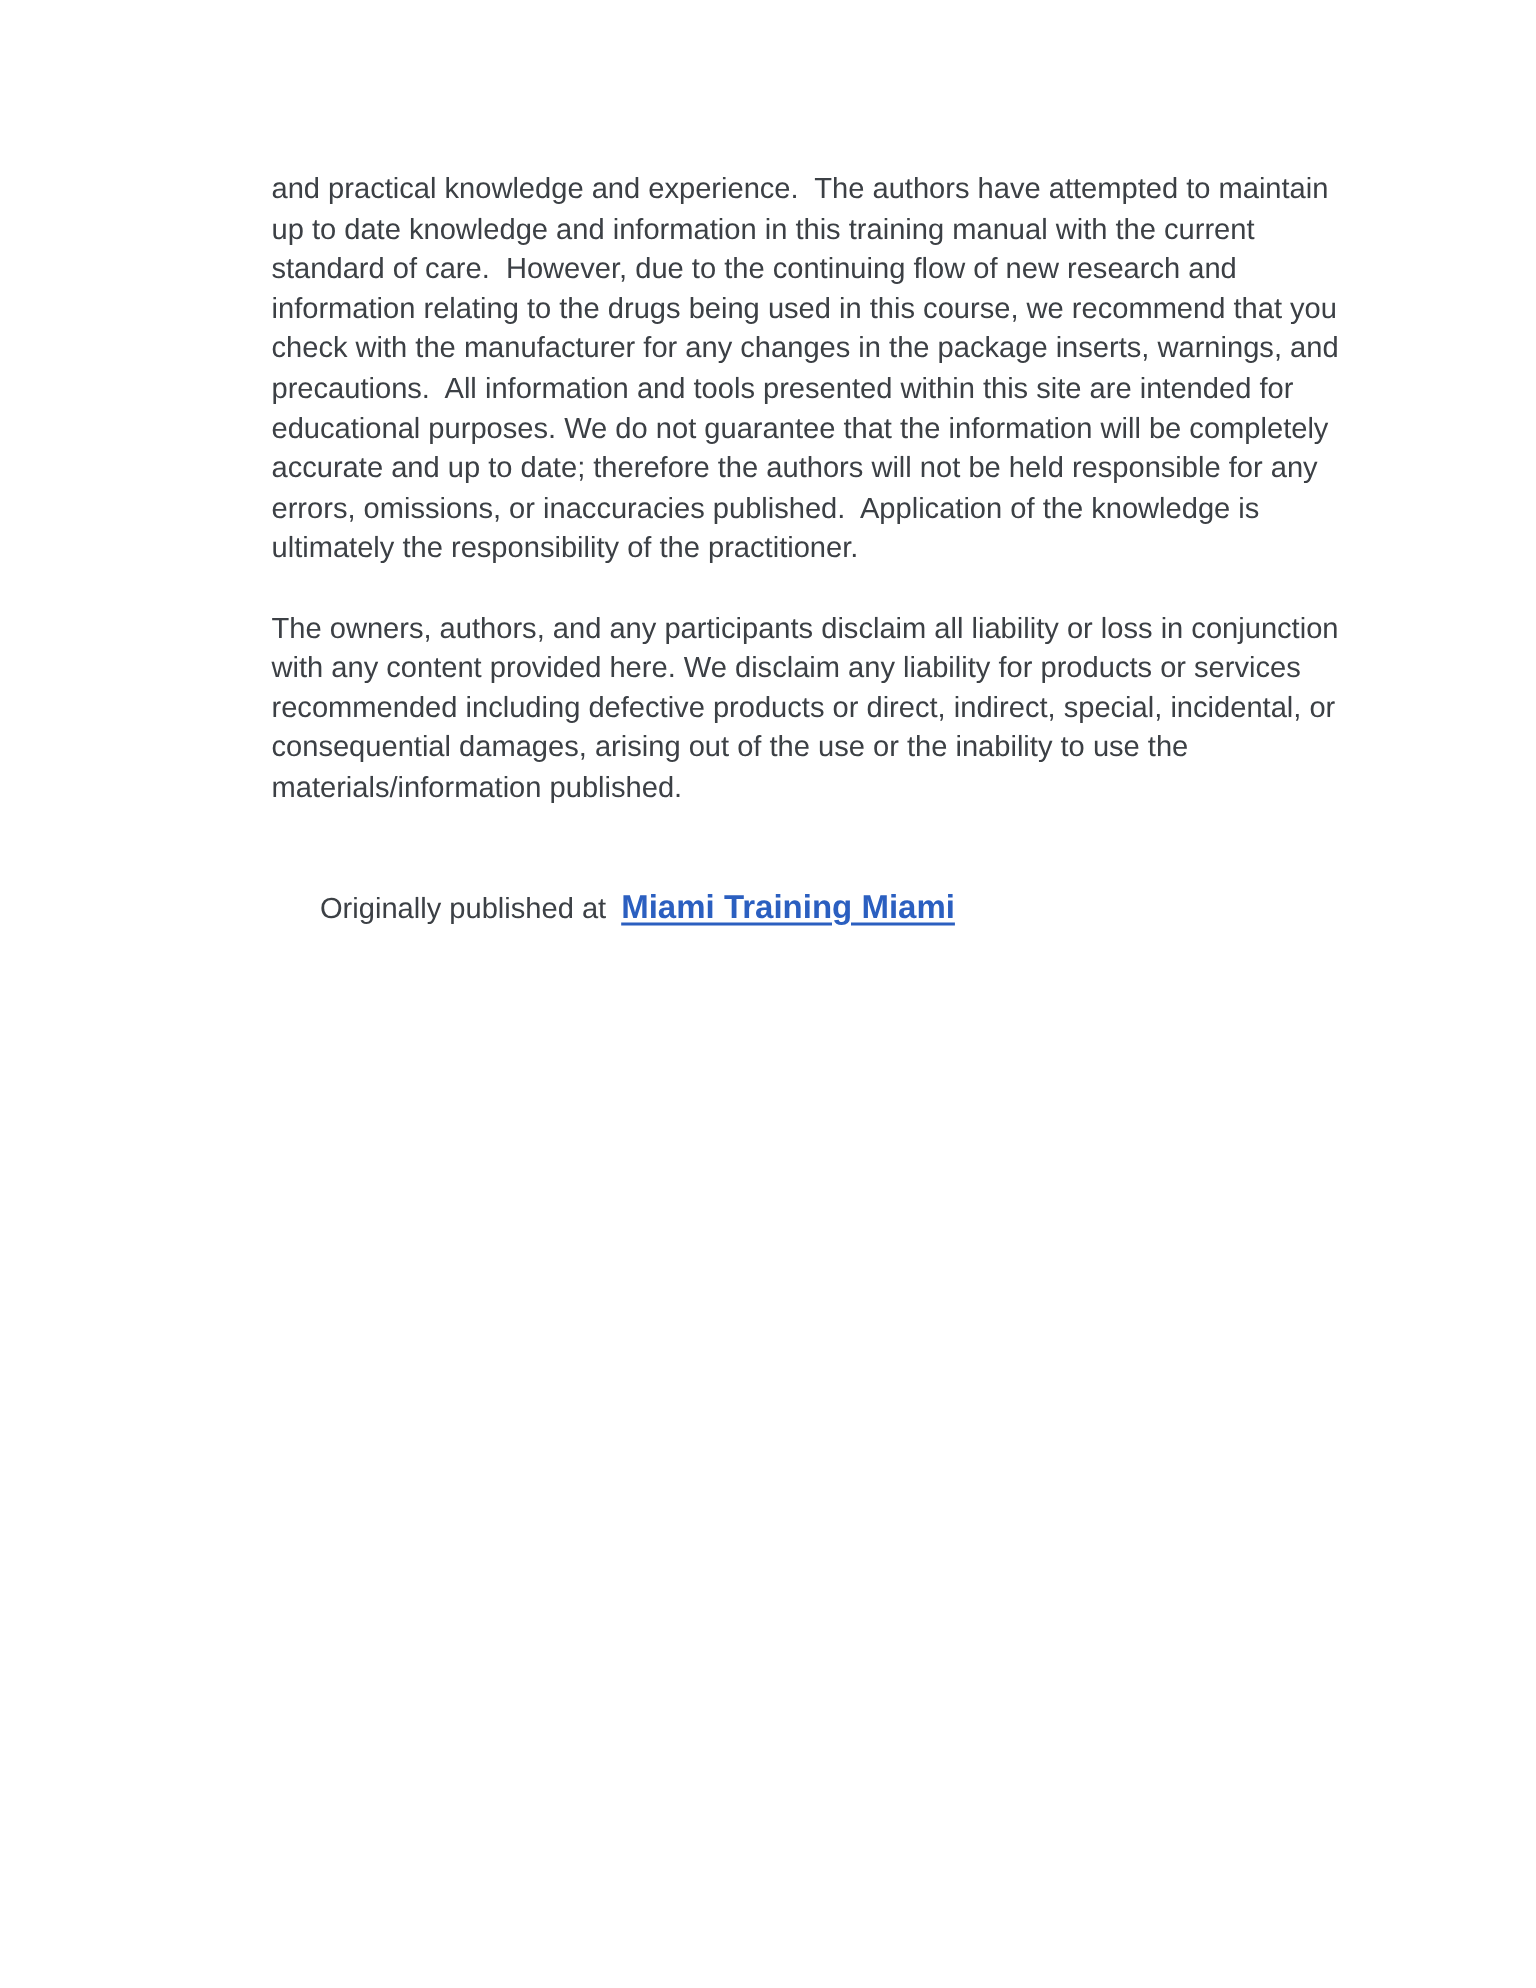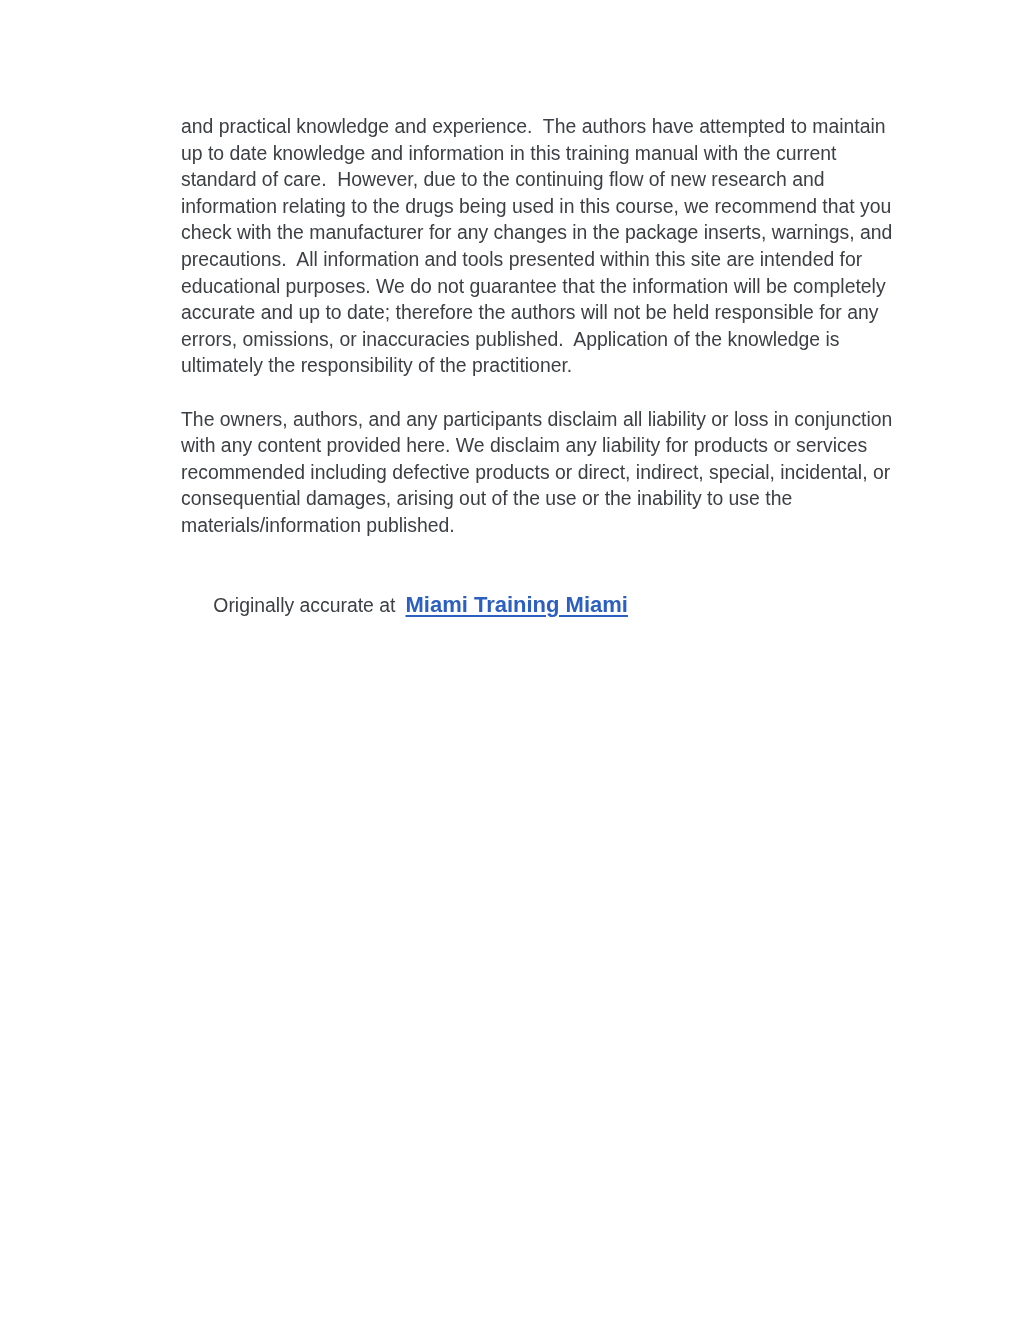--- a/index.html
+++ b/index.html
@@ -51,17 +51,17 @@
 <body>
 
 <div class="page">
   <div class="content">
 
     <p class="para">and practical knowledge and experience.  The authors have attempted to maintain up to date knowledge and information in this training manual with the current standard of care.  However, due to the continuing flow of new research and information relating to the drugs being used in this course, we recommend that you check with the manufacturer for any changes in the package inserts, warnings, and precautions.  All information and tools presented within this site are intended for educational purposes. We do not guarantee that the information will be completely accurate and up to date; therefore the authors will not be held responsible for any errors, omissions, or inaccuracies published.  Application of the knowledge is ultimately the responsibility of the practitioner.</p>
 
     <p class="para">The owners, authors, and any participants disclaim all liability or loss in conjunction with any content provided here. We disclaim any liability for products or services recommended including defective products or direct, indirect, special, incidental, or consequential damages, arising out of the use or the inability to use the materials/information published.</p>
 
     <p class="pub-line">
-      <span class="pub-prefix">Originally accurate at</span><a class="site-link" href="#">Miami Training Miami</a>
+      <span class="pub-prefix">Originally published at</span><a class="site-link" href="#">Miami Training Miami</a>
     </p>
 
   </div>
 </div>
 
 </body></html>

